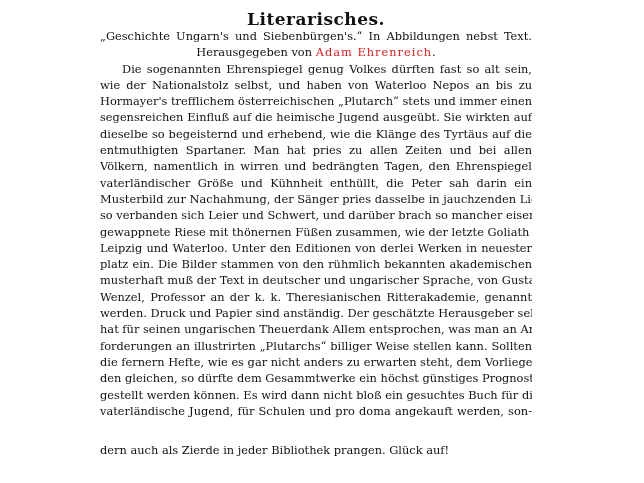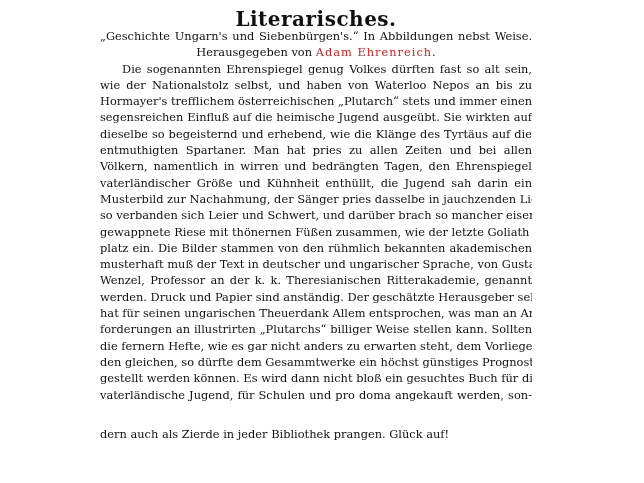--- a/index.html
+++ b/index.html
@@ -3,47 +3,48 @@
 <meta charset="utf-8">
 <style>
   html, body { margin: 0; padding: 0; background: #ffffff; }
   body { width: 644px; height: 483px; overflow: hidden; position: relative; }
   .page {
     position: absolute; left: 100px; top: 10px; width: 432px;
     font-family: "DejaVu Serif", serif; color: #111111;
     font-size: 11.4px; line-height: 16.3px;
   }
   .title {
-    text-align: center; font-weight: bold; font-size: 20px; line-height: 18px;
+    text-align: center; font-weight: bold; font-size: 17px; line-height: 18px;
     margin-bottom: 0px; letter-spacing: 0.5px;
   }
   .line { white-space: nowrap; text-align: justify; text-align-last: justify; display: block; height: 16.3px; overflow: hidden; }
   .center { text-align: right; text-align-last: center; }
   .indent { padding-left: 22px; }
   .last { text-align-last: left; margin-top: 23px; }
   .red { color: #d42020; letter-spacing: 1px; }
 </style>
 </head>
 <body>
 
 <div class="page">
   <div class="title">Literarisches.</div>
-  <span class="line">„Geschichte Ungarn's und Siebenbürgen's.“ In Abbildungen nebst Weise.</span>
+  <span class="line">„Geschichte Ungarn's und Siebenbürgen's.“ In Abbildungen nebst Text.</span>
   <span class="line center"><span>Herausgegeben von </span><span class="red">Adam Ehrenreich</span><span>.</span></span>
   <span class="line indent">Die sogenannten Ehrenspiegel genug Volkes dürften fast so alt sein,</span>
   <span class="line">wie der Nationalstolz selbst, und haben von Waterloo Nepos an bis zu</span>
   <span class="line">Hormayer's trefflichem österreichischen „Plutarch“ stets und immer einen</span>
   <span class="line">segensreichen Einfluß auf die heimische Jugend ausgeübt. Sie wirkten auf</span>
   <span class="line">dieselbe so begeisternd und erhebend, wie die Klänge des Tyrtäus auf die</span>
   <span class="line">entmuthigten Spartaner. Man hat pries zu allen Zeiten und bei allen</span>
   <span class="line">Völkern, namentlich in wirren und bedrängten Tagen, den Ehrenspiegel</span>
-  <span class="line">vaterländischer Größe und Kühnheit enthüllt, die Jugend sah darin ein</span>
+  <span class="line">vaterländischer Größe und Kühnheit enthüllt, die Peter sah darin ein</span>
   <span class="line">Musterbild zur Nachahmung, der Sänger pries dasselbe in jauchzenden Liedern,</span>
   <span class="line">so verbanden sich Leier und Schwert, und darüber brach so mancher eisen-</span>
   <span class="line">gewappnete Riese mit thönernen Füßen zusammen, wie der letzte Goliath vor</span>
+  <span class="line">Leipzig und Waterloo. Unter den Editionen von derlei Werken in neuester</span>
   <span class="line">platz ein. Die Bilder stammen von den rühmlich bekannten akademischen</span>
   <span class="line">musterhaft muß der Text in deutscher und ungarischer Sprache, von Gustav</span>
   <span class="line">Wenzel, Professor an der k. k. Theresianischen Ritterakademie, genannt</span>
   <span class="line">werden. Druck und Papier sind anständig. Der geschätzte Herausgeber selbst</span>
   <span class="line">hat für seinen ungarischen Theuerdank Allem entsprochen, was man an An-</span>
   <span class="line">forderungen an illustrirten „Plutarchs“ billiger Weise stellen kann. Sollten</span>
   <span class="line">die fernern Hefte, wie es gar nicht anders zu erwarten steht, dem Vorliegen-</span>
   <span class="line">den gleichen, so dürfte dem Gesammtwerke ein höchst günstiges Prognostikon</span>
   <span class="line">gestellt werden können. Es wird dann nicht bloß ein gesuchtes Buch für die</span>
   <span class="line">vaterländische Jugend, für Schulen und pro doma angekauft werden, son-</span>

